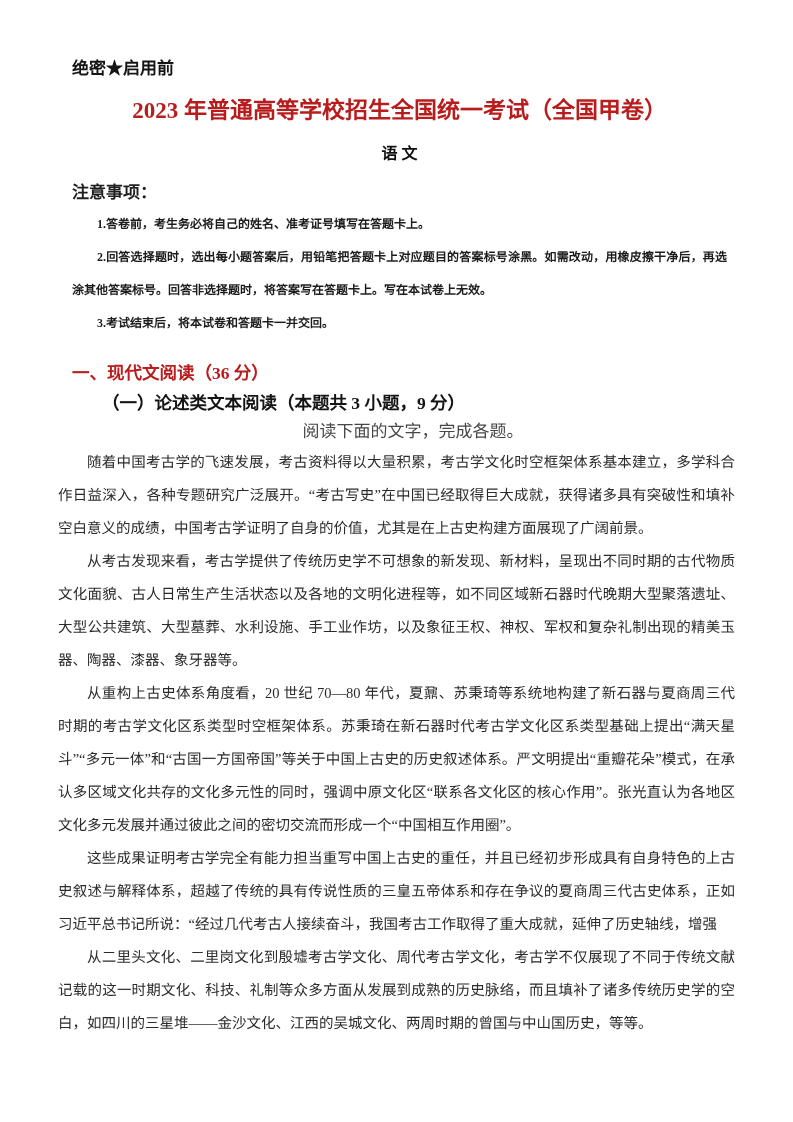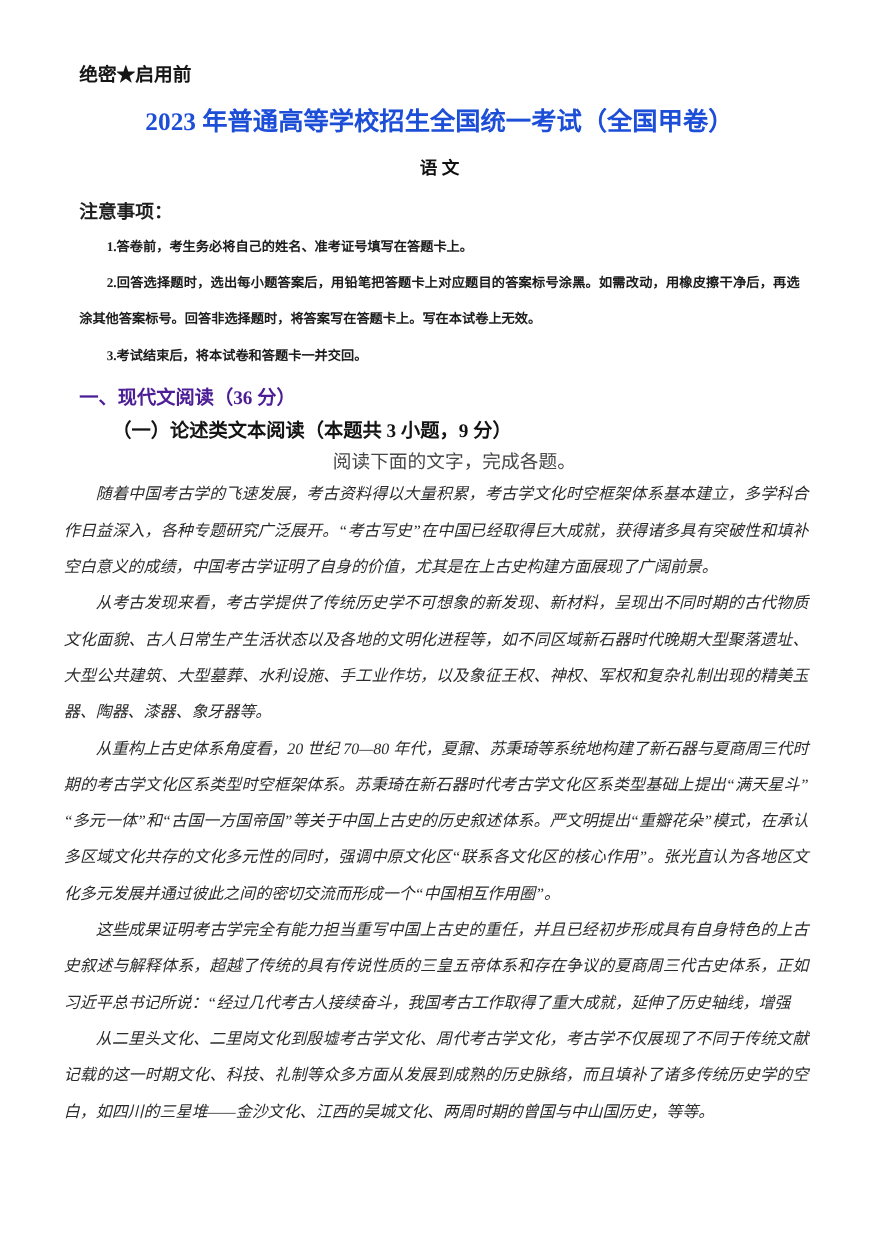--- a/index.html
+++ b/index.html
@@ -25,21 +25,21 @@
     font-weight: 700;
     line-height: 26px;
     color: #151515;
   }
   .title {
     font-size: 23px;
     font-weight: 700;
     text-align: center;
     line-height: 34px;
     margin: 12px 0 0 0;
-    color: #1d4ed8;
+    color: #b91c1c;
   }
   .subject {
     font-size: 16px;
     font-weight: 700;
     text-align: center;
     line-height: 32px;
     margin: 10px 0 0 0;
     color: #111111;
   }
   .notice-heading {
@@ -54,22 +54,22 @@
     line-height: 33px;
     text-indent: 25px;
     text-align: justify;
     margin: 0;
     color: #1c1c1c;
   }
   .section-heading {
     font-size: 17.5px;
     font-weight: 700;
     line-height: 30px;
-    margin-top: 6px;
-    color: #4c1d95;
+    margin-top: 18px;
+    color: #b91c1c;
   }
   .subsection-heading {
     font-size: 17.5px;
     font-weight: 700;
     line-height: 30px;
     text-indent: 30px;
     color: #141414;
   }
   .instruction {
     font-size: 17px;
@@ -77,21 +77,20 @@
     text-indent: 27px;
     margin: 0;
     color: #474747;
     text-align: center;
   }
   .passage {
     margin: 0 -8px 0 -14px;
   }
   .passage-para {
     font-size: 14.5px;
-    font-style: italic;
     line-height: 33px;
     text-indent: 29px;
     text-align: justify;
     margin: 0;
     color: #2b2b2b;
   }
 </style>
 </head>
 <body>
 

